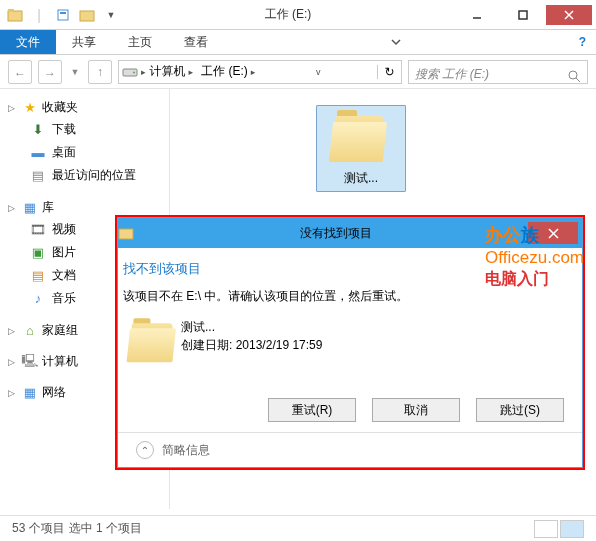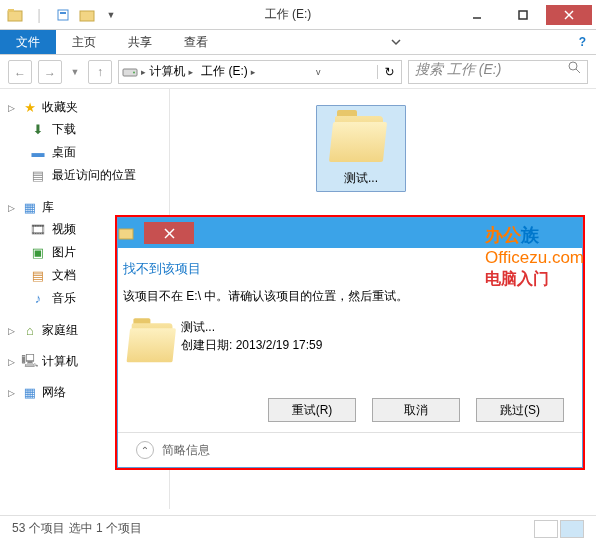--- a/index.html
+++ b/index.html
@@ -21,21 +21,21 @@
 .ribbon .chev { margin-left: auto; padding: 0 10px; display: flex; align-items: center; }
 
 
 .addr-row { height: 34px; display: flex; align-items: center; padding: 4px 8px; gap: 6px; border-bottom: 1px solid #e5e5e5; }
 .nav-btn { width: 24px; height: 24px; border: 1px solid #ccc; border-radius: 2px; display: flex; align-items: center; justify-content: center; color: #888; font-size: 12px; }
 .addr-box { flex: 1; height: 24px; border: 1px solid #ccc; display: flex; align-items: center; font-size: 12px; }
 .addr-box .drive-icon { width: 22px; display: flex; align-items: center; justify-content: center; }
 .addr-box .crumb { padding: 0 4px; display: flex; align-items: center; gap: 3px; }
 .addr-box .refresh { margin-left: auto; width: 24px; border-left: 1px solid #ccc; text-align: center; }
 .addr-drop { width: 18px; text-align: center; color: #555; }
-.search-box { width: 180px; height: 24px; border: 1px solid #ccc; display: flex; align-items: flex-start; padding: 0 6px; font-size: 14px; color: #888; font-style: italic; }
+.search-box { width: 180px; height: 24px; border: 1px solid #ccc; display: flex; align-items: flex-end; padding: 0 6px; font-size: 12px; color: #888; font-style: italic; }
 
 
 .main { display: flex; height: 420px; }
 .sidebar { width: 170px; border-right: 1px solid #e5e5e5; padding: 8px 4px; font-size: 12px; overflow: hidden; }
 .sb-group { margin-bottom: 10px; }
 .sb-head { display: flex; align-items: center; gap: 4px; padding: 2px 4px; }
 .sb-head .tri { color: #666; font-size: 9px; width: 10px; }
 .sb-item { display: flex; align-items: center; gap: 6px; padding: 3px 4px 3px 26px; }
 .sb-icon { width: 16px; height: 16px; display: flex; align-items: center; justify-content: center; font-size: 13px; }
 .star { color: #f2b200; }
@@ -128,22 +128,22 @@
       <svg width="10" height="10">
           <line x1="1" y1="1" x2="9" y2="9" stroke="#fff" stroke-width="1.5"></line>
           <line x1="9" y1="1" x2="1" y2="9" stroke="#fff" stroke-width="1.5"></line>
         </svg>
     </div>
   </div>
 </div>
 
 <div class="ribbon">
   <div class="tab file">文件</div>
+  <div class="tab">共享</div>
   <div class="tab">主页</div>
-  <div class="tab">共享</div>
   <div class="tab">查看</div>
   <div class="chev">
     <svg width="12" height="12">
         <path d="M2 4 L6 8 L10 4" fill="none" stroke="#555" stroke-width="1.5"></path>
       </svg>
   </div>
   <div class="chev" style="color:#1979ca;font-weight:bold">?</div>
 </div>
 
 <div class="addr-row">
@@ -263,20 +263,21 @@
 </div>
 
 <div class="dlg-wrap">
   <div class="dlg">
     <div class="dlg-title">
       <div class="dlg-icon">
         <svg width="16" height="14">
             <rect x="1" y="3" width="14" height="10" fill="#f2d584" stroke="#c9a94a"></rect>
           </svg>
       </div>
+      <div class="dlg-text">没有找到项目</div>
       <div class="dlg-close">
         <svg width="11" height="11">
             <line x1="1" y1="1" x2="10" y2="10" stroke="#fff" stroke-width="1.5"></line>
             <line x1="10" y1="1" x2="1" y2="10" stroke="#fff" stroke-width="1.5"></line>
           </svg>
       </div>
     </div>
     <div class="dlg-body">
       <div class="dlg-h">找不到该项目</div>
       <div class="dlg-msg">该项目不在 E:\ 中。请确认该项目的位置，然后重试。</div>

